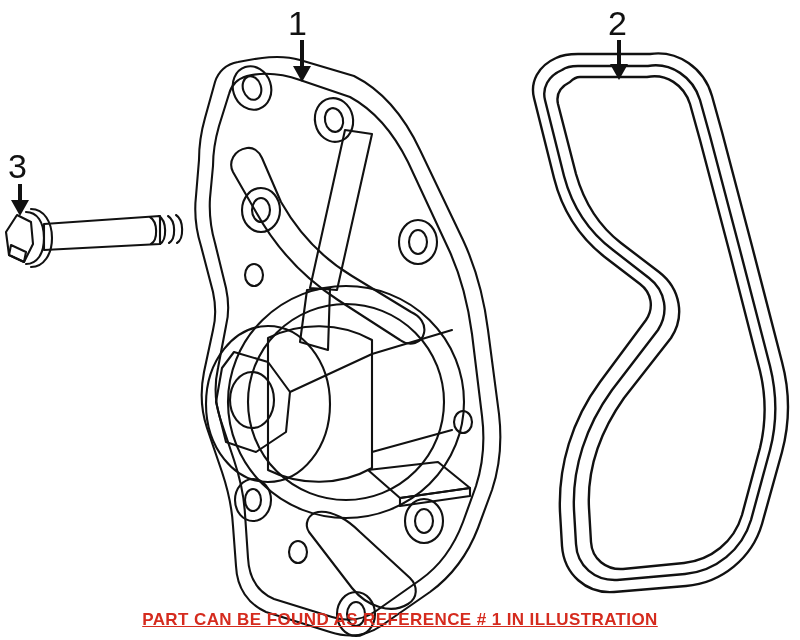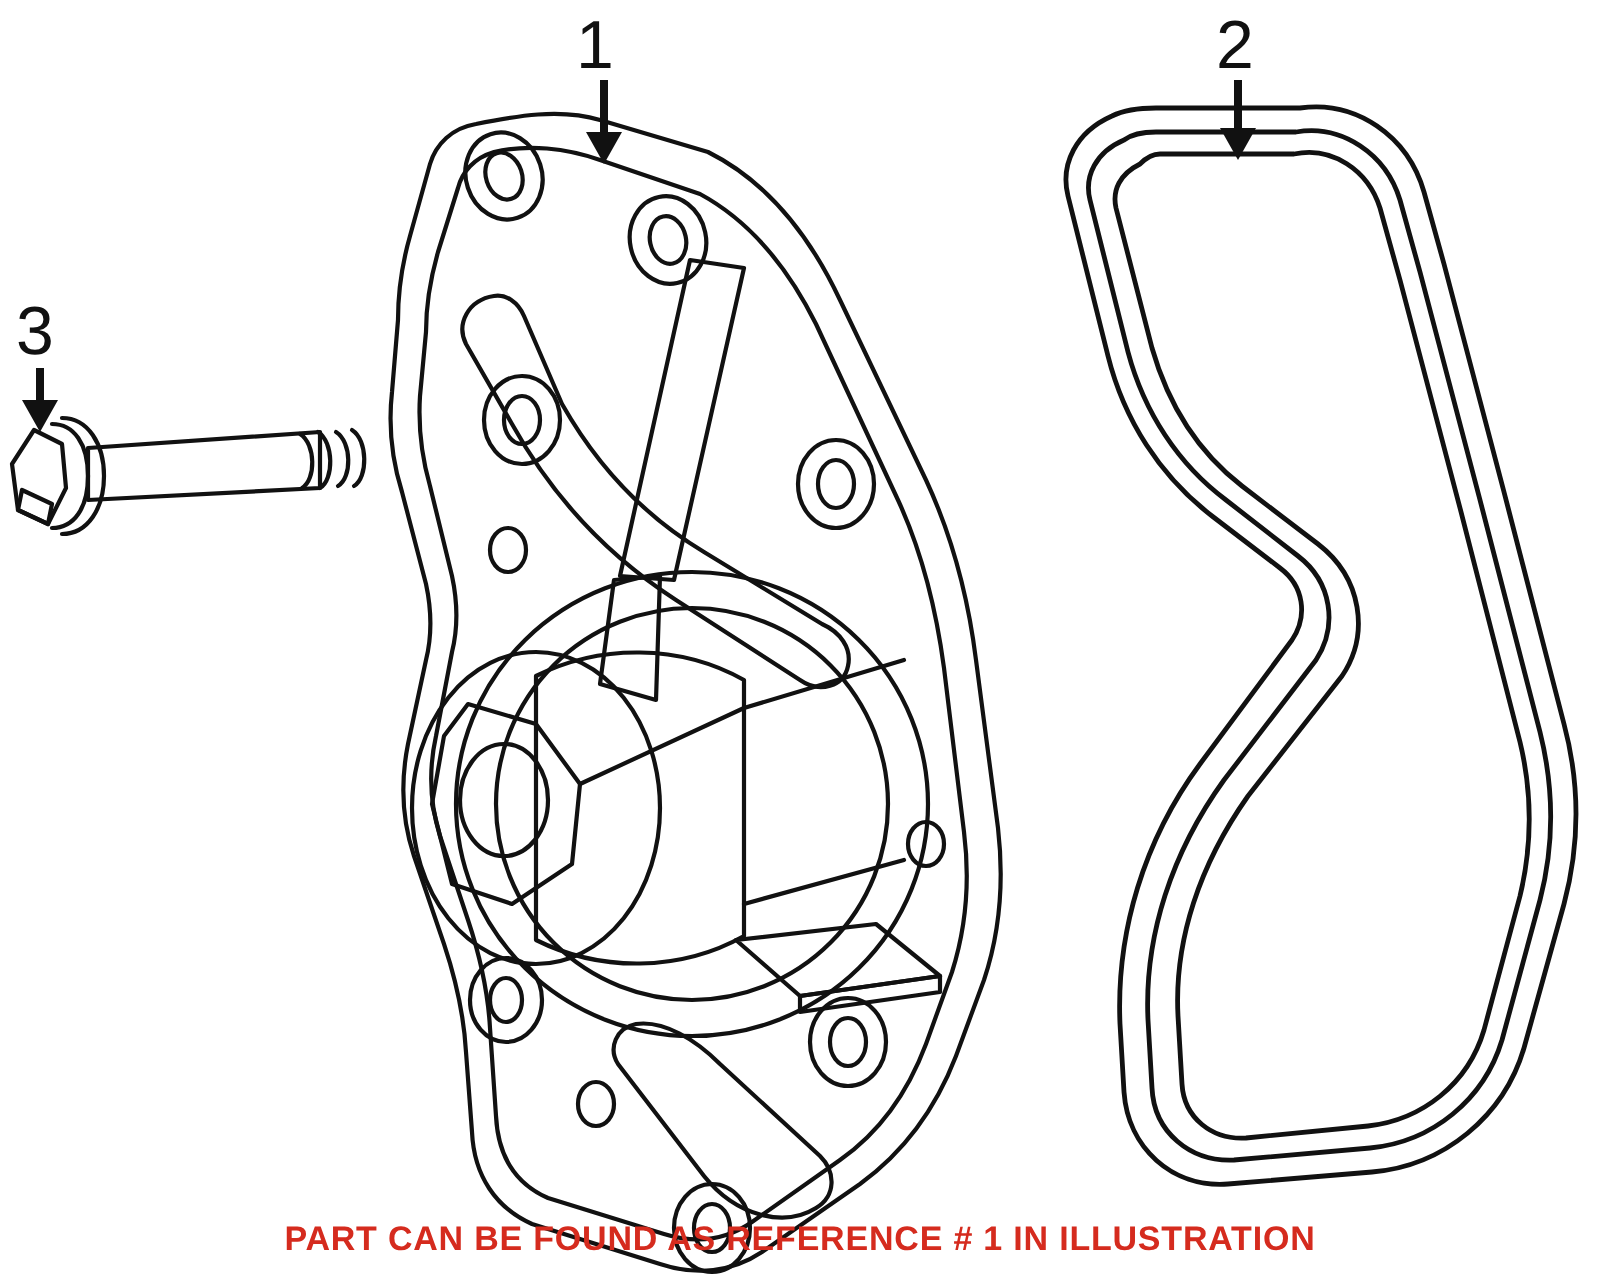--- a/index.html
+++ b/index.html
@@ -42,20 +42,21 @@
     left: 0;
     top: 610px;
     width: 800px;
     text-align: center;
     font-family: "Liberation Sans", sans-serif;
     font-size: 17px;
     font-weight: bold;
     letter-spacing: 0.4px;
     color: #d52b1e;
     white-space: nowrap;
+    text-decoration: underline;
   }
 </style>
 </head>
 <body>
 
 <div id="stage">
 
   <svg id="art" viewBox="0 0 800 640" xmlns="http://www.w3.org/2000/svg">
 
     <g fill="none" stroke="#111111" stroke-width="2.1" stroke-linejoin="round" stroke-linecap="round">

